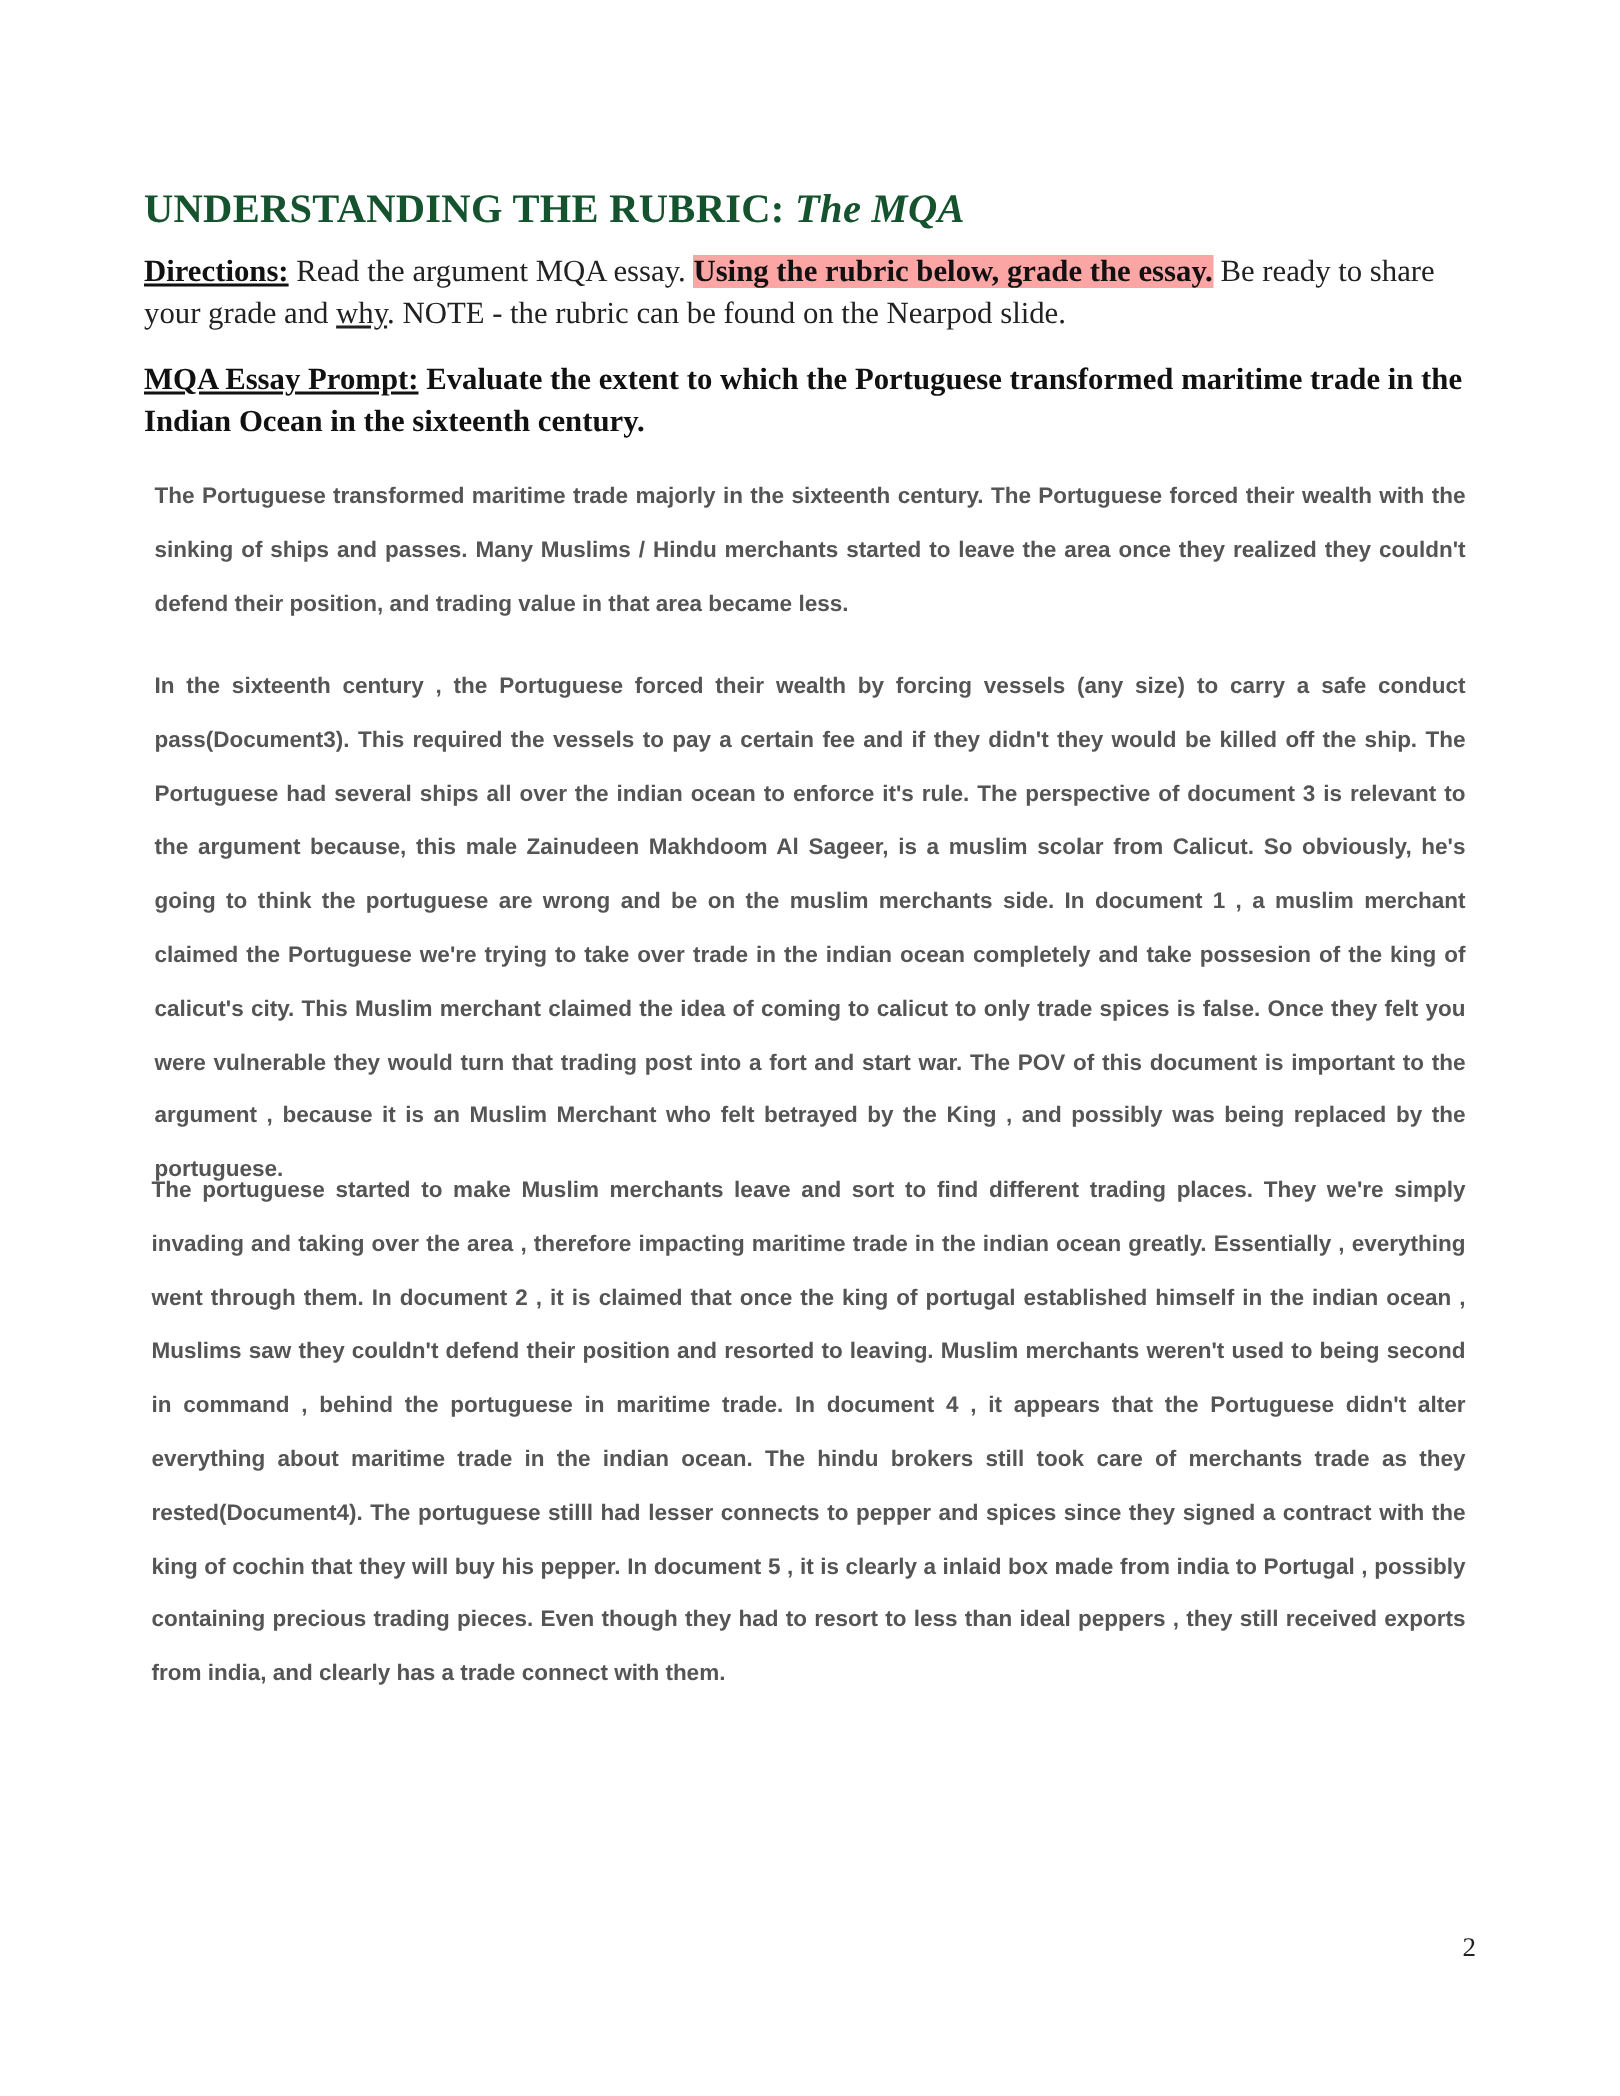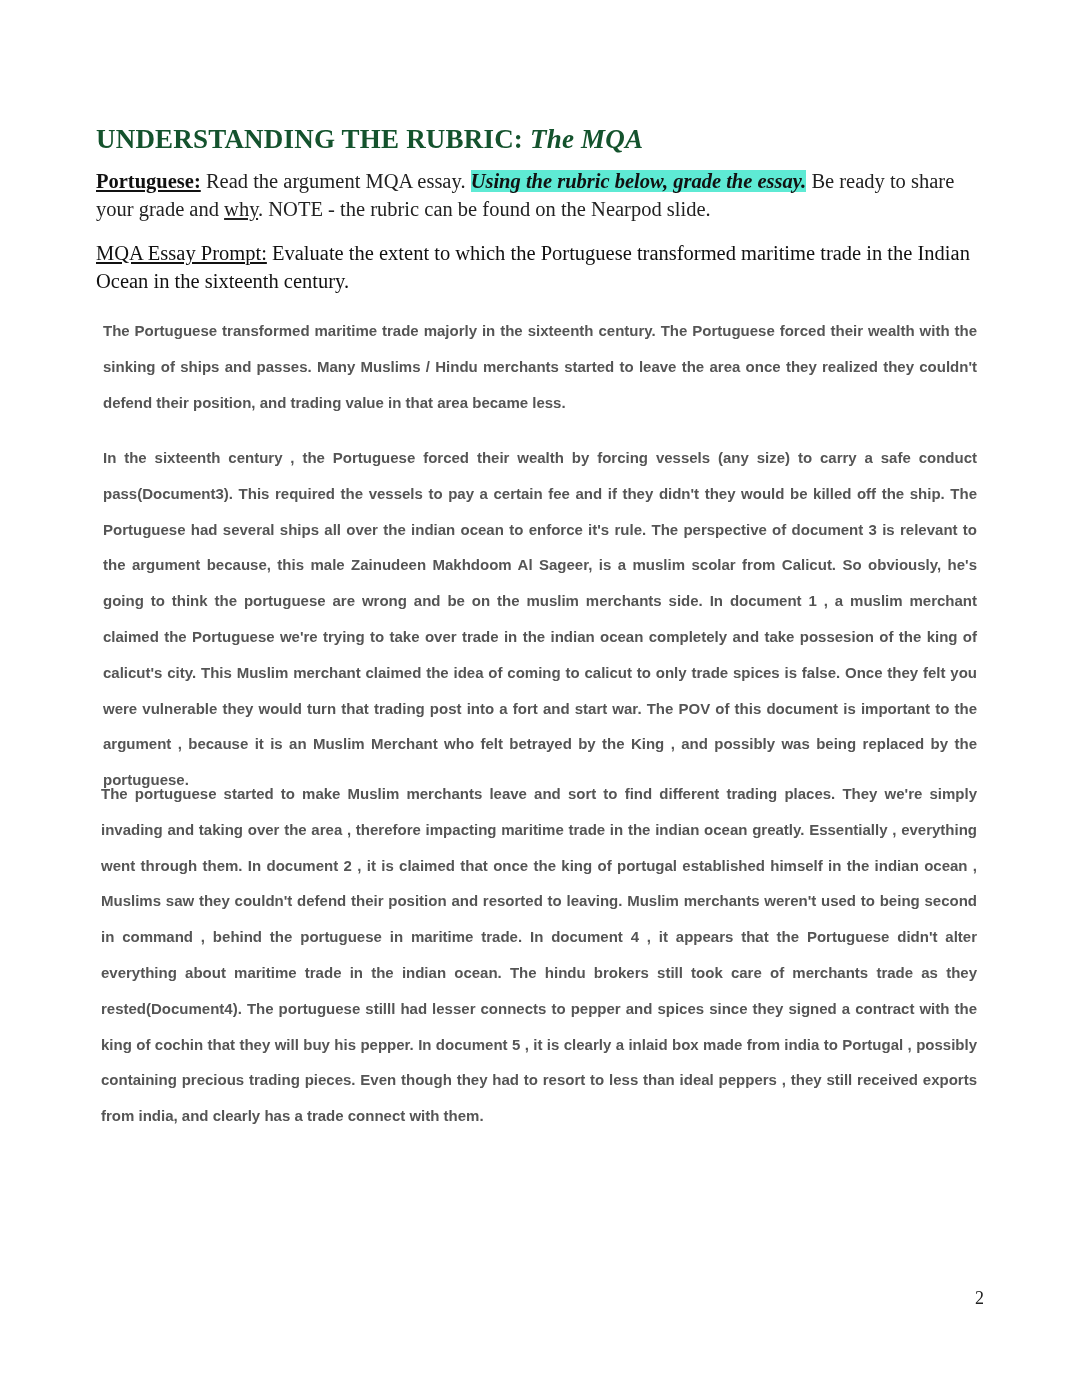--- a/index.html
+++ b/index.html
@@ -10,25 +10,25 @@
     font-family: "Liberation Serif", serif; font-weight: bold; font-size: 27px;
     color: #14532d; letter-spacing: 0.2px; white-space: nowrap; margin-top: 16px;
   }
   .title i { font-style: italic; }
   .directions {
     position: absolute; left: 96px; top: 167px; width: 890px;
     font-family: "Liberation Serif", serif; font-size: 20.5px; line-height: 28px; color: #222;
   }
   .u { text-decoration: underline; }
   .b { font-weight: bold; color: #111; }
-  .hl { background: #5eead4; font-style: italic; }
+  .hl { background: #fca5a5; }
   .prompt {
     position: absolute; left: 96px; top: 239px; width: 890px;
     font-family: "Liberation Serif", serif; font-size: 20.5px; line-height: 28px;
-    font-weight: normal; color: #111;
+    font-weight: bold; color: #111;
   }
   .essay {
     position: absolute; width: 874px;
     font-family: "Liberation Sans", sans-serif; font-size: 15px; line-height: 35.8px;
     color: #555; text-align: justify; font-weight: bold;
   }
   .p1 { left: 103px; top: 313px; }
   .p2 { left: 103px; top: 440px; }
   .p3 { left: 101px; top: 776px; width: 876px; }
   .pagenum {
@@ -36,21 +36,21 @@
     font-family: "Liberation Serif", serif; font-size: 18px; color: #222;
   }
 </style>
 </head>
 <body>
 
 <div class="page">
 
   <div class="title"><span>UNDERSTANDING THE RUBRIC: </span><i>The MQA</i></div>
 
-  <div class="directions"><span class="b u">Portuguese:</span><span> Read the argument MQA essay. </span><span class="b hl">Using the rubric below, grade the essay.</span><span> Be ready to share your grade and </span><span class="u">why</span><span>. NOTE - the rubric can be found on the Nearpod slide.</span></div>
+  <div class="directions"><span class="b u">Directions:</span><span> Read the argument MQA essay. </span><span class="b hl">Using the rubric below, grade the essay.</span><span> Be ready to share your grade and </span><span class="u">why</span><span>. NOTE - the rubric can be found on the Nearpod slide.</span></div>
 
   <div class="prompt"><span class="u">MQA Essay Prompt:</span><span> Evaluate the extent to which the Portuguese transformed maritime trade in the Indian Ocean in the sixteenth century.</span></div>
 
   <div class="essay p1">The Portuguese transformed maritime trade majorly in the sixteenth century. The Portuguese forced their wealth with the sinking of ships and passes. Many Muslims / Hindu merchants started to leave the area once they realized they couldn't defend their position, and trading value in that area became less.</div>
   <div class="essay p2">In the sixteenth century , the Portuguese forced their wealth by forcing vessels (any size) to carry a safe conduct pass(Document3). This required the vessels to pay a certain fee and if they didn't they would be killed off the ship. The Portuguese had several ships all over the indian ocean to enforce it's rule. The perspective of document 3 is relevant to the argument because, this male Zainudeen Makhdoom Al Sageer, is a muslim scolar from Calicut. So obviously, he's going to think the portuguese are wrong and be on the muslim merchants side. In document 1 , a muslim merchant claimed the Portuguese we're trying to take over trade in the indian ocean completely and take possesion of the king of calicut's city. This Muslim merchant claimed the idea of coming to calicut to only trade spices is false. Once they felt you were vulnerable they would turn that trading post into a fort and start war. The POV of this document is important to the argument , because it is an Muslim Merchant who felt betrayed by the King , and possibly was being replaced by the portuguese.</div>
   <div class="essay p3">The portuguese started to make Muslim merchants leave and sort to find different trading places. They we're simply invading and taking over the area , therefore impacting maritime trade in the indian ocean greatly. Essentially , everything went through them. In document 2 , it is claimed that once the king of portugal established himself in the indian ocean , Muslims saw they couldn't defend their position and resorted to leaving. Muslim merchants weren't used to being second in command , behind the portuguese in maritime trade. In document 4 , it appears that the Portuguese didn't alter everything about maritime trade in the indian ocean. The hindu brokers still took care of merchants trade as they rested(Document4). The portuguese stilll had lesser connects to pepper and spices since they signed a contract with the king of cochin that they will buy his pepper. In document 5 , it is clearly a inlaid box made from india to Portugal , possibly containing precious trading pieces. Even though they had to resort to less than ideal peppers , they still received exports from india, and clearly has a trade connect with them.</div>
 
   <div class="pagenum">2</div>
 </div>
 

